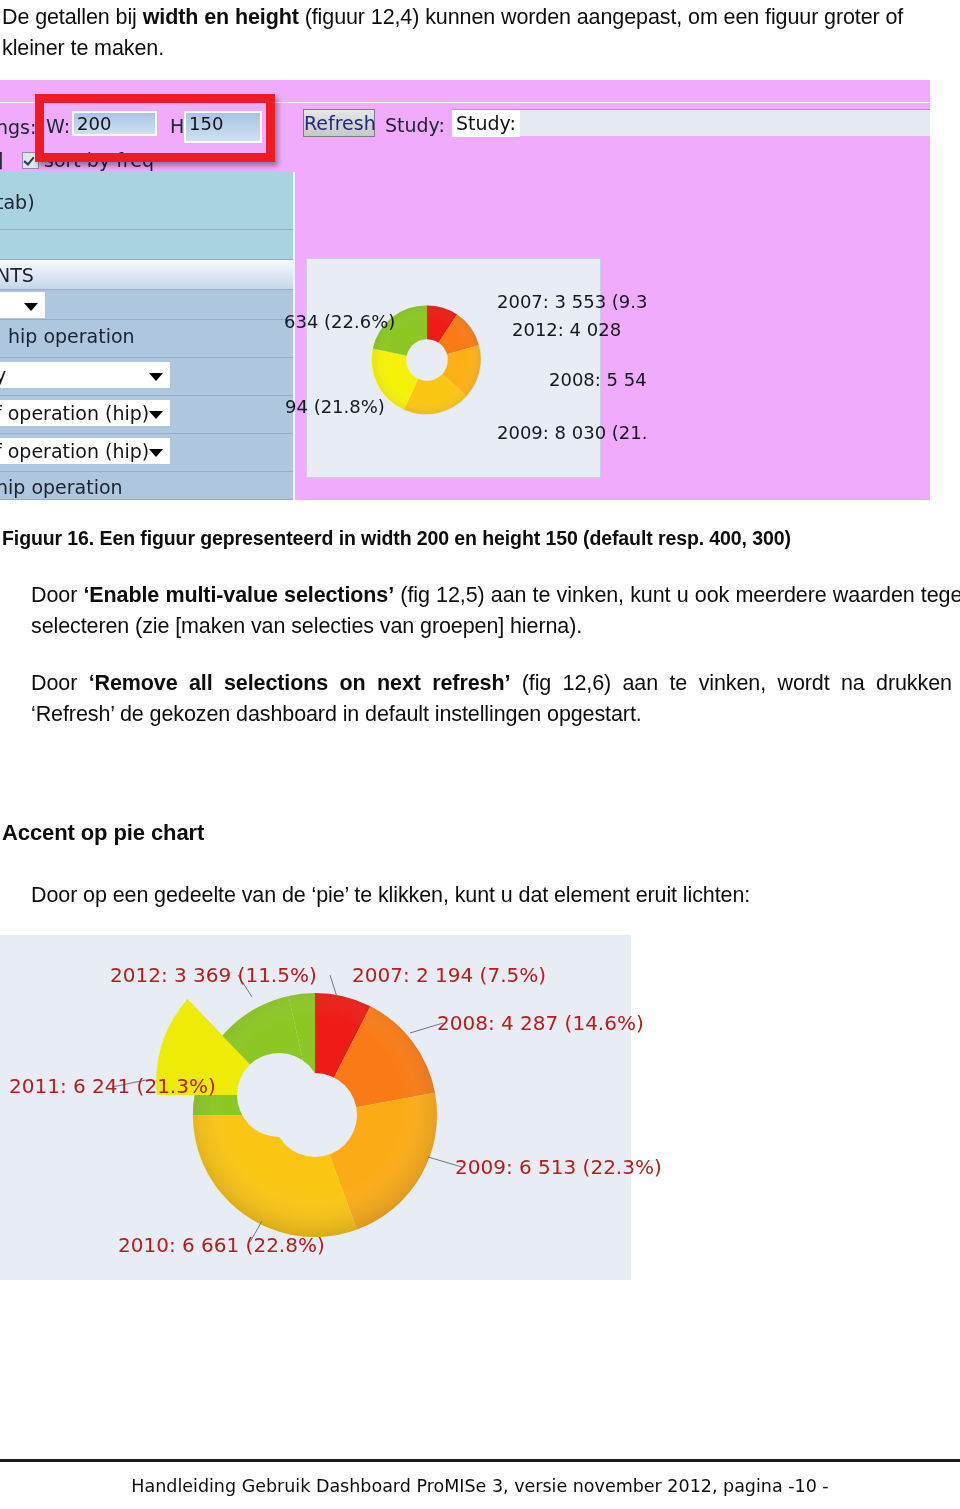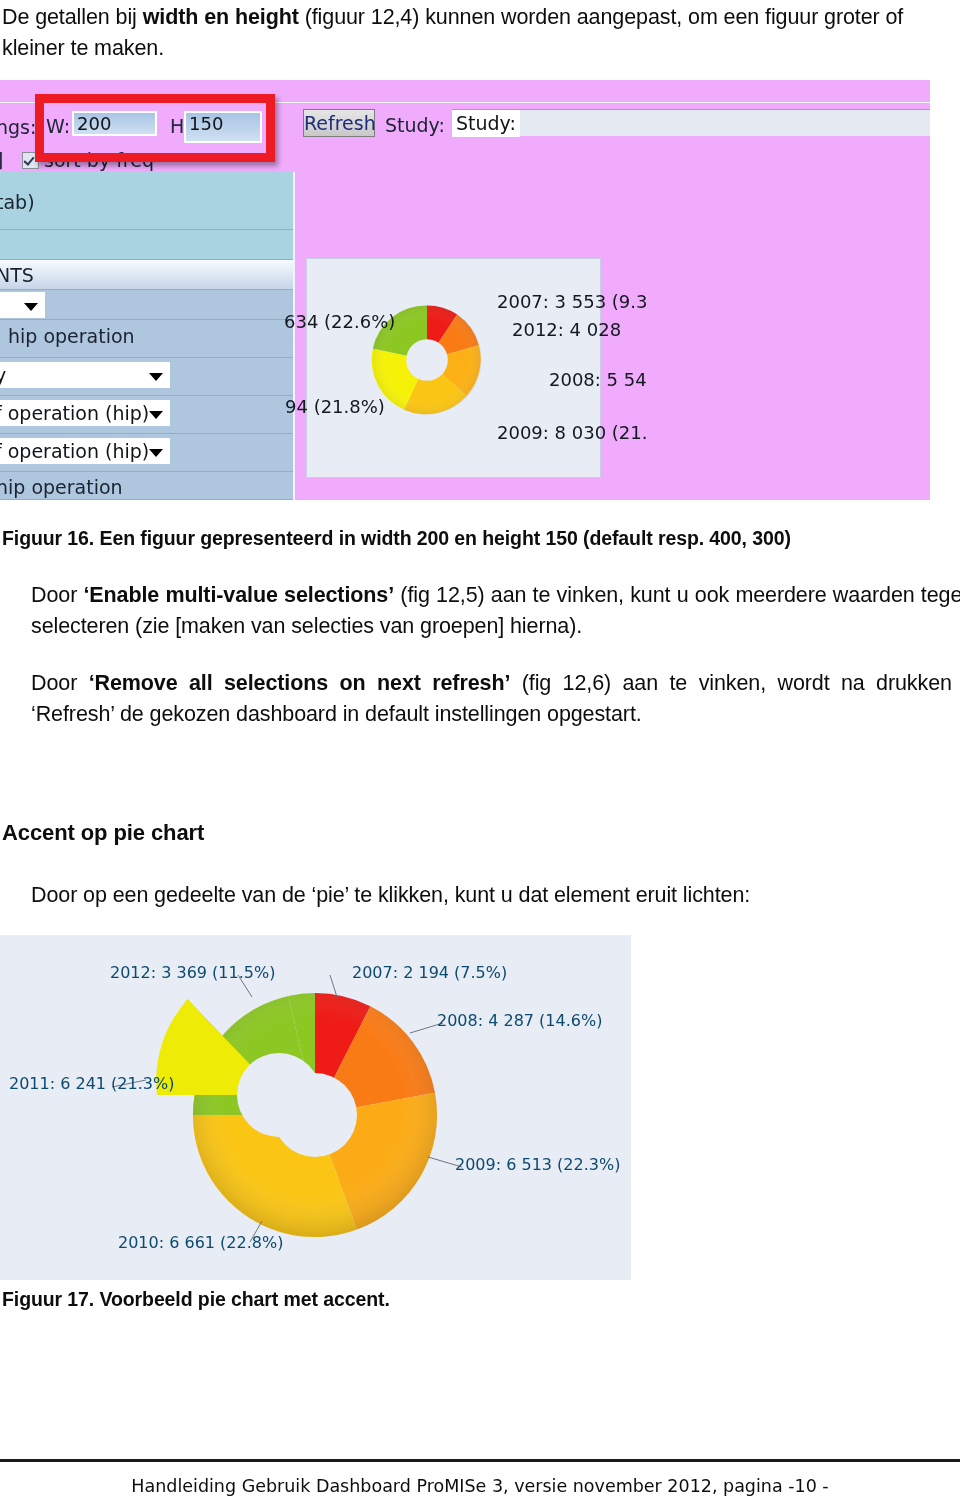--- a/index.html
+++ b/index.html
@@ -150,21 +150,21 @@
   .h2{
     position:absolute;font-size:22px;font-weight:bold;color:#0d0d0d;
     letter-spacing:-0.1px;
   }
 
   
   .fig17{
     position:absolute;left:0;top:935px;width:631px;height:345px;
     background:#e8ecf5;
   }
-  .lbl17{position:absolute;font-size:16px;color:#0c4a6e;white-space:nowrap;
+  .lbl17{position:absolute;font-size:20px;color:#b91c1c;white-space:nowrap;
     font-family:"DejaVu Sans", sans-serif;}
 
   
   .foot-rule{
     position:absolute;left:0;top:1459px;width:960px;height:3px;background:#1a1a1a;
   }
   .foot-txt{
     position:absolute;left:0;top:1476px;width:960px;text-align:center;
     font-size:17.5px;color:#0d0d0d;
     font-family:"DejaVu Sans", sans-serif;
@@ -331,18 +331,17 @@
     </svg>
 
     <div class="lbl17" style="left:352px;top:28px;">2007: 2 194 (7.5%)</div>
     <div class="lbl17" style="left:437px;top:76px;">2008: 4 287 (14.6%)</div>
     <div class="lbl17" style="left:455px;top:220px;">2009: 6 513 (22.3%)</div>
     <div class="lbl17" style="left:118px;top:298px;">2010: 6 661 (22.8%)</div>
     <div class="lbl17" style="left:9px;top:139px;">2011: 6 241 (21.3%)</div>
     <div class="lbl17" style="left:110px;top:28px;">2012: 3 369 (11.5%)</div>
   </div>
 
-  <div class="cap" style="left:2px;top:1288px;">Figuur 17. Voorbeeld pie chart met accent.</div>
 
   <div class="foot-rule"></div>
   <div class="foot-txt">Handleiding Gebruik Dashboard ProMISe 3, versie november 2012, pagina -10 -</div>
 
 </div>
 
 </body></html>

